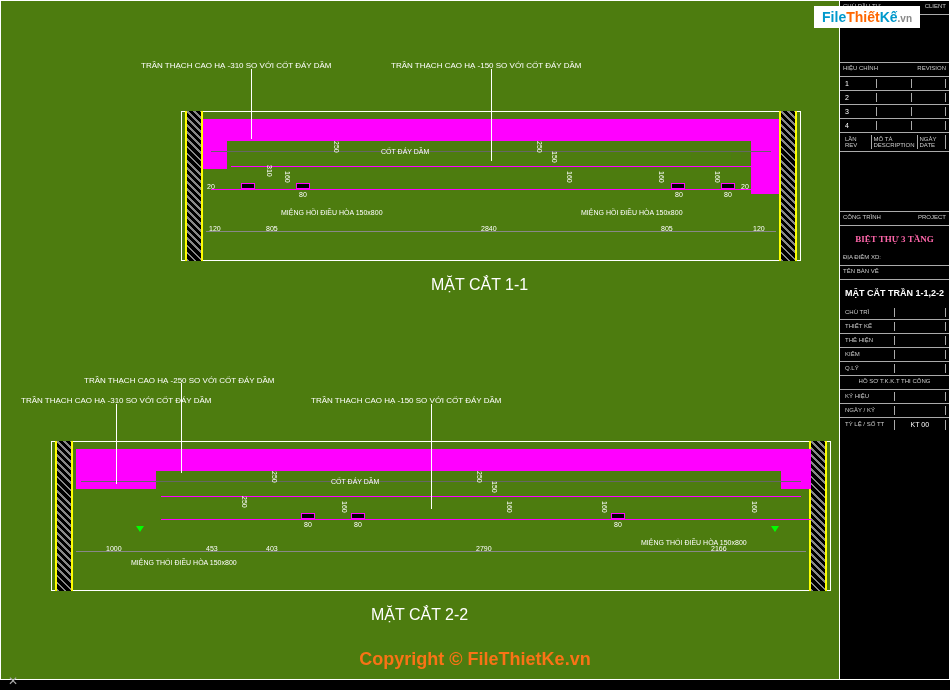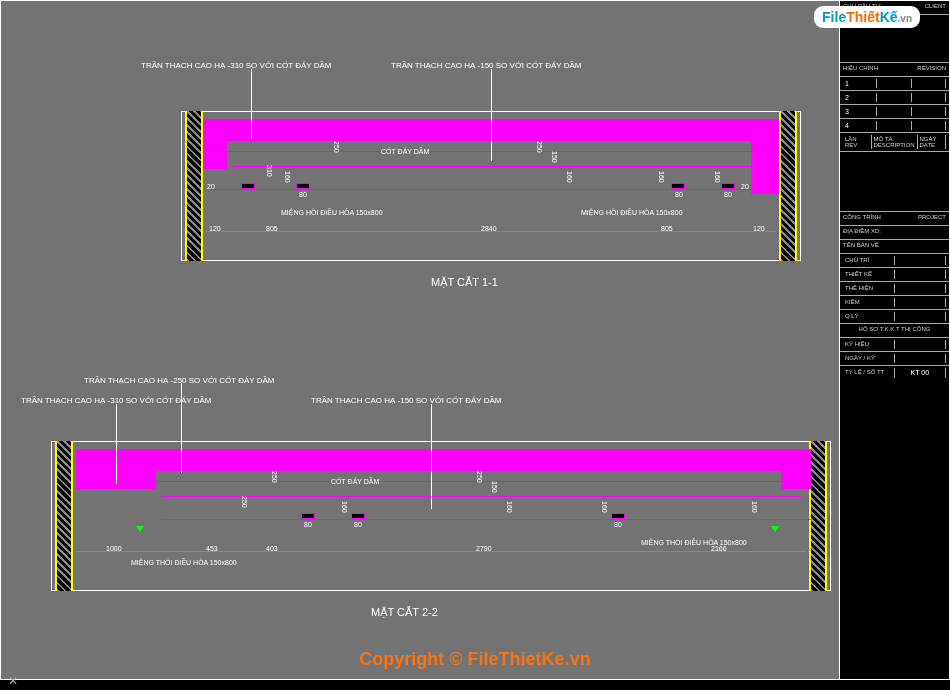--- a/index.html
+++ b/index.html
@@ -1,38 +1,38 @@
 <!DOCTYPE html>
 <html><head>
 <meta charset="utf-8">
 <style>
 *{margin:0;padding:0;box-sizing:border-box}
 body{background:#000;font-family:Arial,sans-serif;color:#fff;width:950px;height:690px;overflow:hidden;position:relative}
 .watermark-logo{position:absolute;top:8px;right:30px;z-index:100}
-.logo-box{background:#fff;padding:3px 8px;border-radius:9px;font-weight:bold;font-size:14px}
+.logo-box{background:#fff;padding:3px 8px;border-radius:0;font-weight:bold;font-size:14px}
 .logo-file{color:#0099cc}.logo-thiet{color:#ff6600}.logo-ke{color:#0099cc}.logo-vn{color:#888;font-size:10px}
 .main-area{display:flex;height:680px;border:1px solid #fff}
-.canvas{flex:1;position:relative;background:#737373}
+.canvas{flex:1;position:relative;background:#4d7c0f}
 .titleblock{width:110px;border-left:1px solid #fff;font-size:7px;display:flex;flex-direction:column}
 .tb-row{border-bottom:1px solid #aaa;padding:2px 3px;display:flex;justify-content:space-between;min-height:14px}
 .tb-cell{border-right:1px solid #aaa;flex:1;padding:1px 2px}
 .tb-title{text-align:center;font-weight:bold;font-size:9px;padding:8px 2px}
 .tb-small{font-size:6px;color:#ccc}
 .section{position:absolute}
 .section1{top:90px;left:180px;width:620px;height:180px}
 .section2{top:400px;left:50px;width:780px;height:180px}
 .ceiling{position:absolute;background:#ff00ff;height:22px}
 .wall{position:absolute;width:18px;background:repeating-linear-gradient(45deg,#888 0,#888 2px,#000 2px,#000 5px);border-left:2px solid #ff0;border-right:2px solid #ff0}
 .label{position:absolute;font-size:8px;color:#fff;white-space:nowrap}
 .label-sm{font-size:7px}
 .label-cyan{color:#0ff}
 .dim{position:absolute;font-size:7px;color:#fff}
 .dim-v{writing-mode:vertical-rl;text-orientation:mixed}
 .leader-v{position:absolute;border-left:1px solid #fff}
-.section-title{position:absolute;font-size:11px;color:#fff;}
+.section-title{position:absolute;font-size:16px;color:#fff;}
 .hline{position:absolute;border-top:1px solid #666;height:1px}
 .hline-mag{border-top:1px solid #ff00ff}
 .watermark-center{position:absolute;bottom:20px;left:50%;transform:translateX(-50%);font-size:18px;color:#f97316;font-weight:bold;z-index:50}
 .ac-vent{position:absolute;width:14px;height:6px;border:1px solid #ff00ff;background:#000}
 .dim-line{position:absolute;border-top:1px solid #888}
 .green-tri{position:absolute;width:0;height:0;border-left:4px solid transparent;border-right:4px solid transparent;border-top:6px solid #0f0}
 .frame-outer{position:absolute;border:1px solid #fff}
 .close-x{position:absolute;bottom:2px;left:8px;font-size:12px;color:#aaa;cursor:pointer}
 </style>
 </head>
@@ -177,22 +177,24 @@
   <div class="tb-row">
     <span class="tb-cell tb-small">LẦN REV</span>
     <span class="tb-cell tb-small">MÔ TẢ DESCRIPTION</span>
     <span class="tb-cell tb-small">NGÀY DATE</span>
   </div>
   <div style="height:60px;border-bottom:1px solid #aaa;padding:4px"></div>
   <div class="tb-row">
     <span class="tb-small">CÔNG TRÌNH</span>
     <span class="tb-small">PROJECT</span>
   </div>
+  <div class="tb-title" style="color:#ff66aa;font-family:serif">BIỆT THỰ 3 TẦNG</div>
   <div class="tb-row tb-small">ĐỊA ĐIỂM XD:</div>
   <div class="tb-row tb-small">TÊN BẢN VẼ</div>
+  <div class="tb-title">MẶT CẮT TRẦN 1-1,2-2</div>
   <div class="tb-row">
         <span class="tb-cell tb-small">CHỦ TRÌ</span>
         <span class="tb-cell"></span>
       </div>
   <div class="tb-row">
         <span class="tb-cell tb-small">THIẾT KẾ</span>
         <span class="tb-cell"></span>
       </div>
   <div class="tb-row">
         <span class="tb-cell tb-small">THỂ HIỆN</span>

